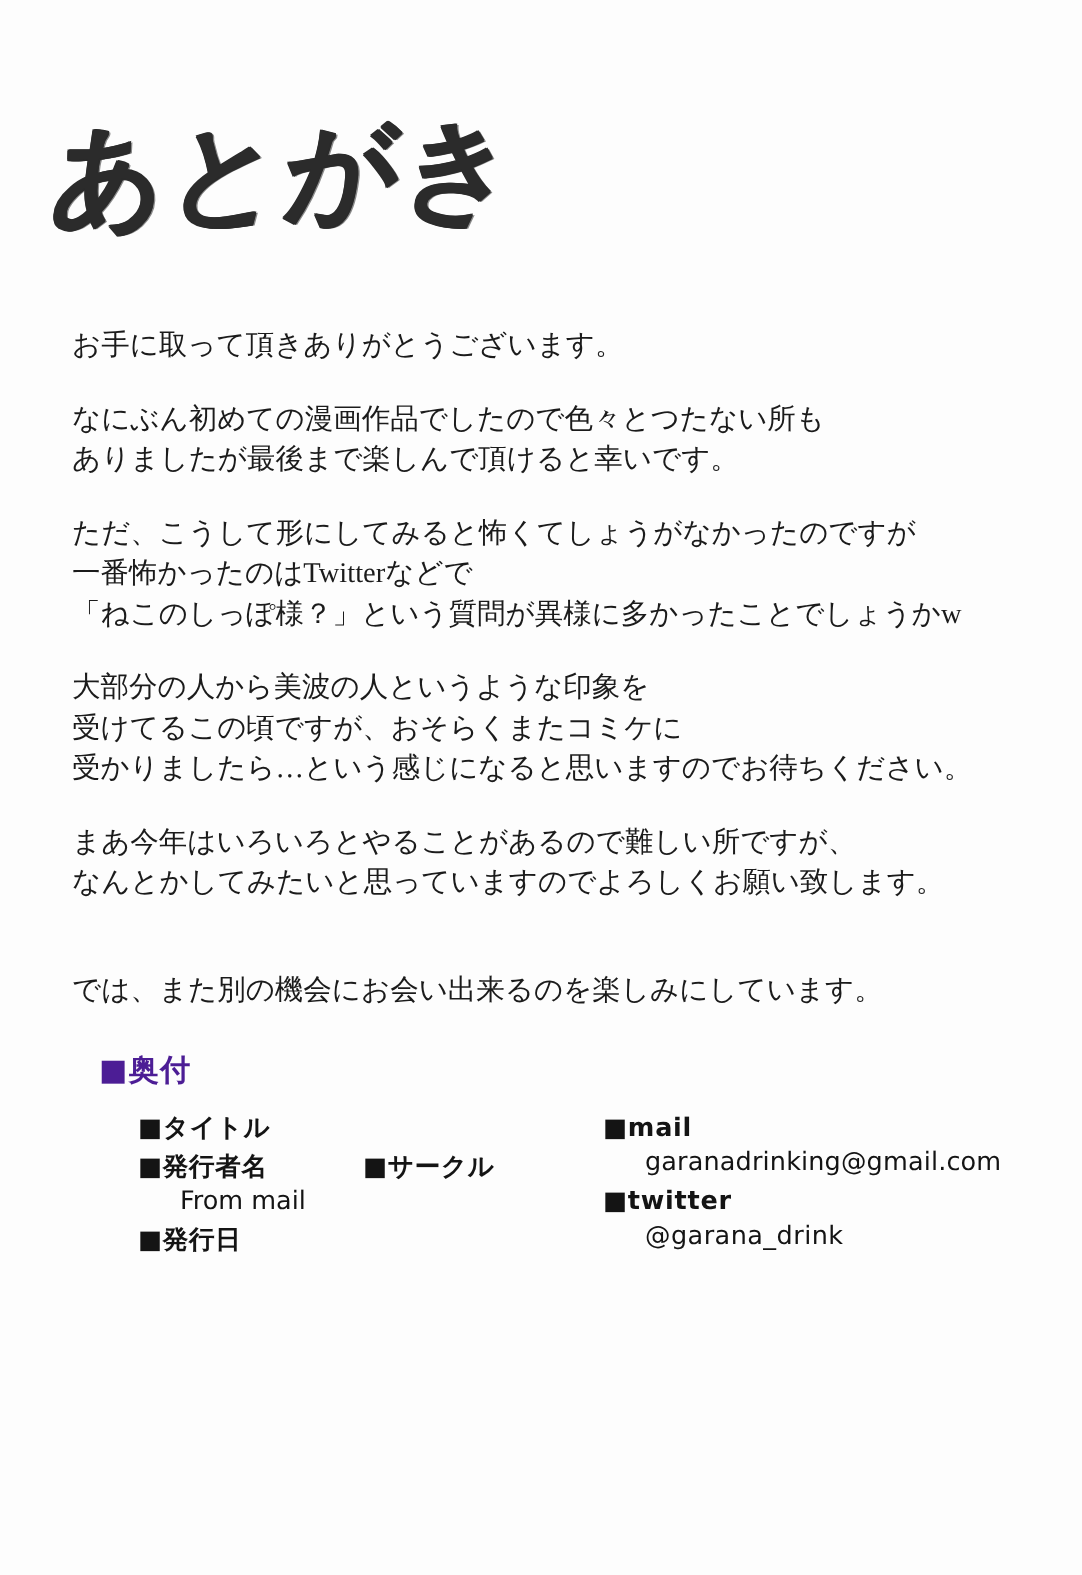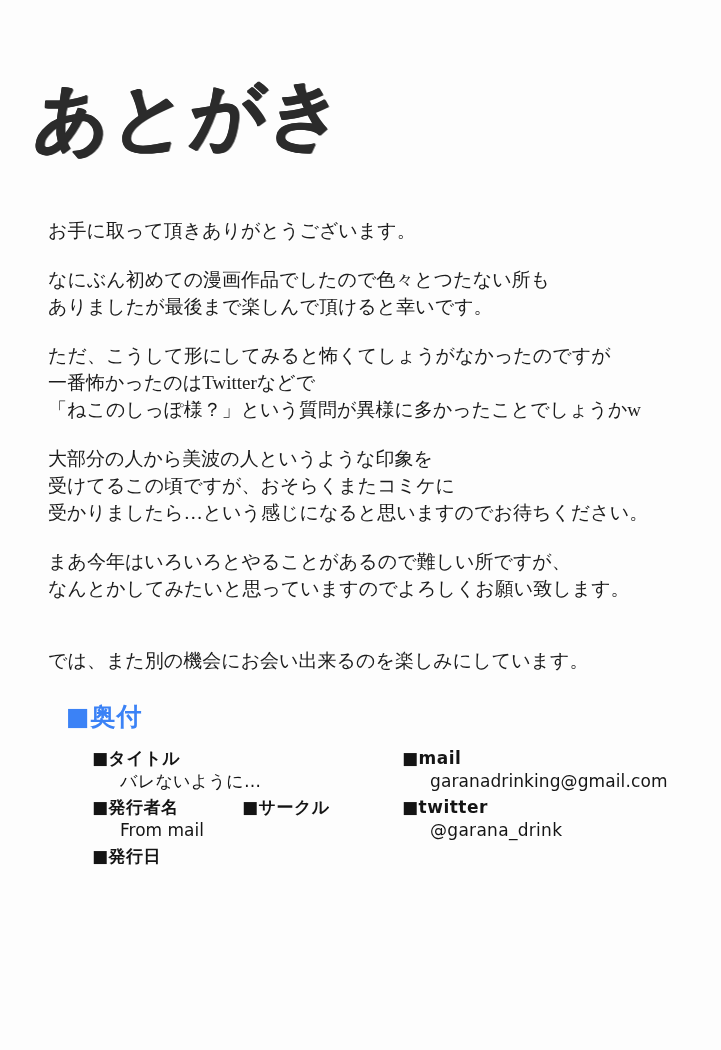--- a/index.html
+++ b/index.html
@@ -58,24 +58,24 @@
   .para:last-child { margin-bottom: 0; margin-top: 45px; }
 
   
   .colophon {
     position: absolute;
     left: 66px;
     top: 700px;
     width: 620px;
   }
   .colophon-title {
-    font-size: 25px;
+    font-size: 20px;
     font-weight: 700;
     letter-spacing: 1px;
-    color: #3b82f6;
+    color: #4c1d95;
     margin: 0 0 14px 0;
     font-family: "DejaVu Sans", "Liberation Sans", sans-serif;
   }
   .colophon-grid {
     position: relative;
     margin-left: 26px;
     font-size: 17px;
     line-height: 1.36;
     color: #141414;
   }
@@ -139,21 +139,20 @@
   </div>
 
   <div class="colophon">
     <div class="colophon-title">■奥付</div>
 
     <div class="colophon-grid">
       <div class="col-left">
 
         <div class="field">
           <span class="field-label">■タイトル</span>
-          <span class="field-value">バレないように…</span>
         </div>
 
         <div class="field">
           <div class="inline-row">
             <span class="field-label c2">■発行者名</span>
             <span class="field-label c1">■サークル</span>
           </div>
           <div class="value-row">
             <span class="c1">From mail</span>
           </div>

